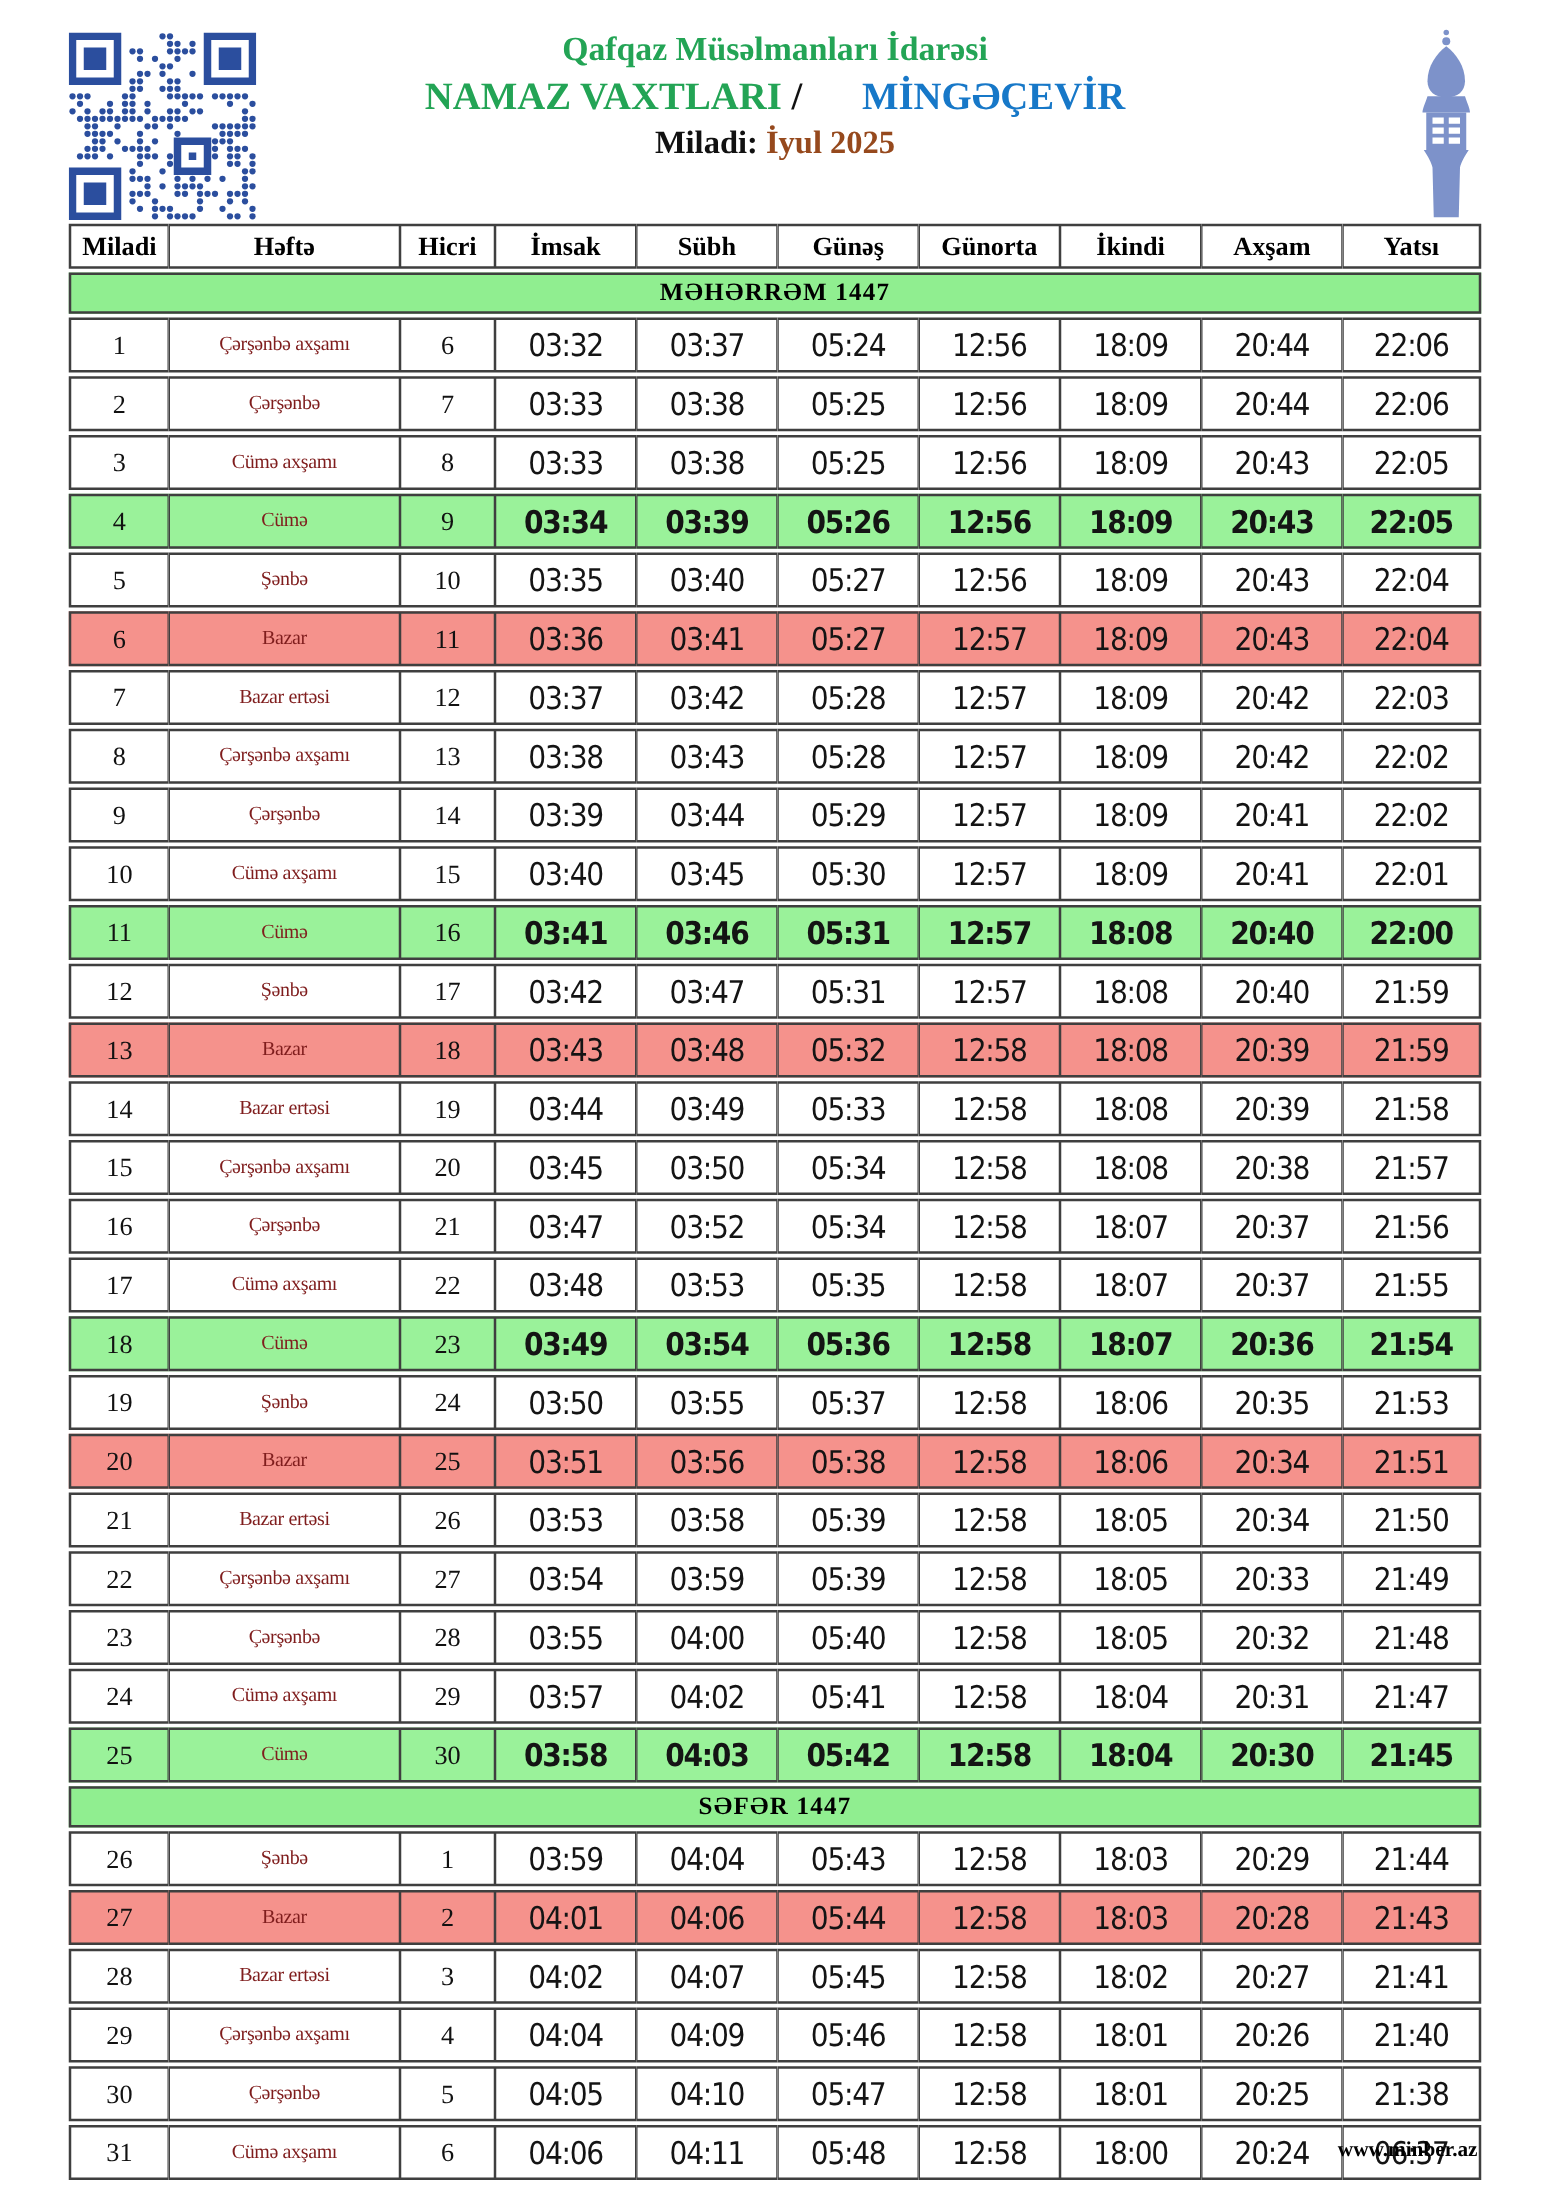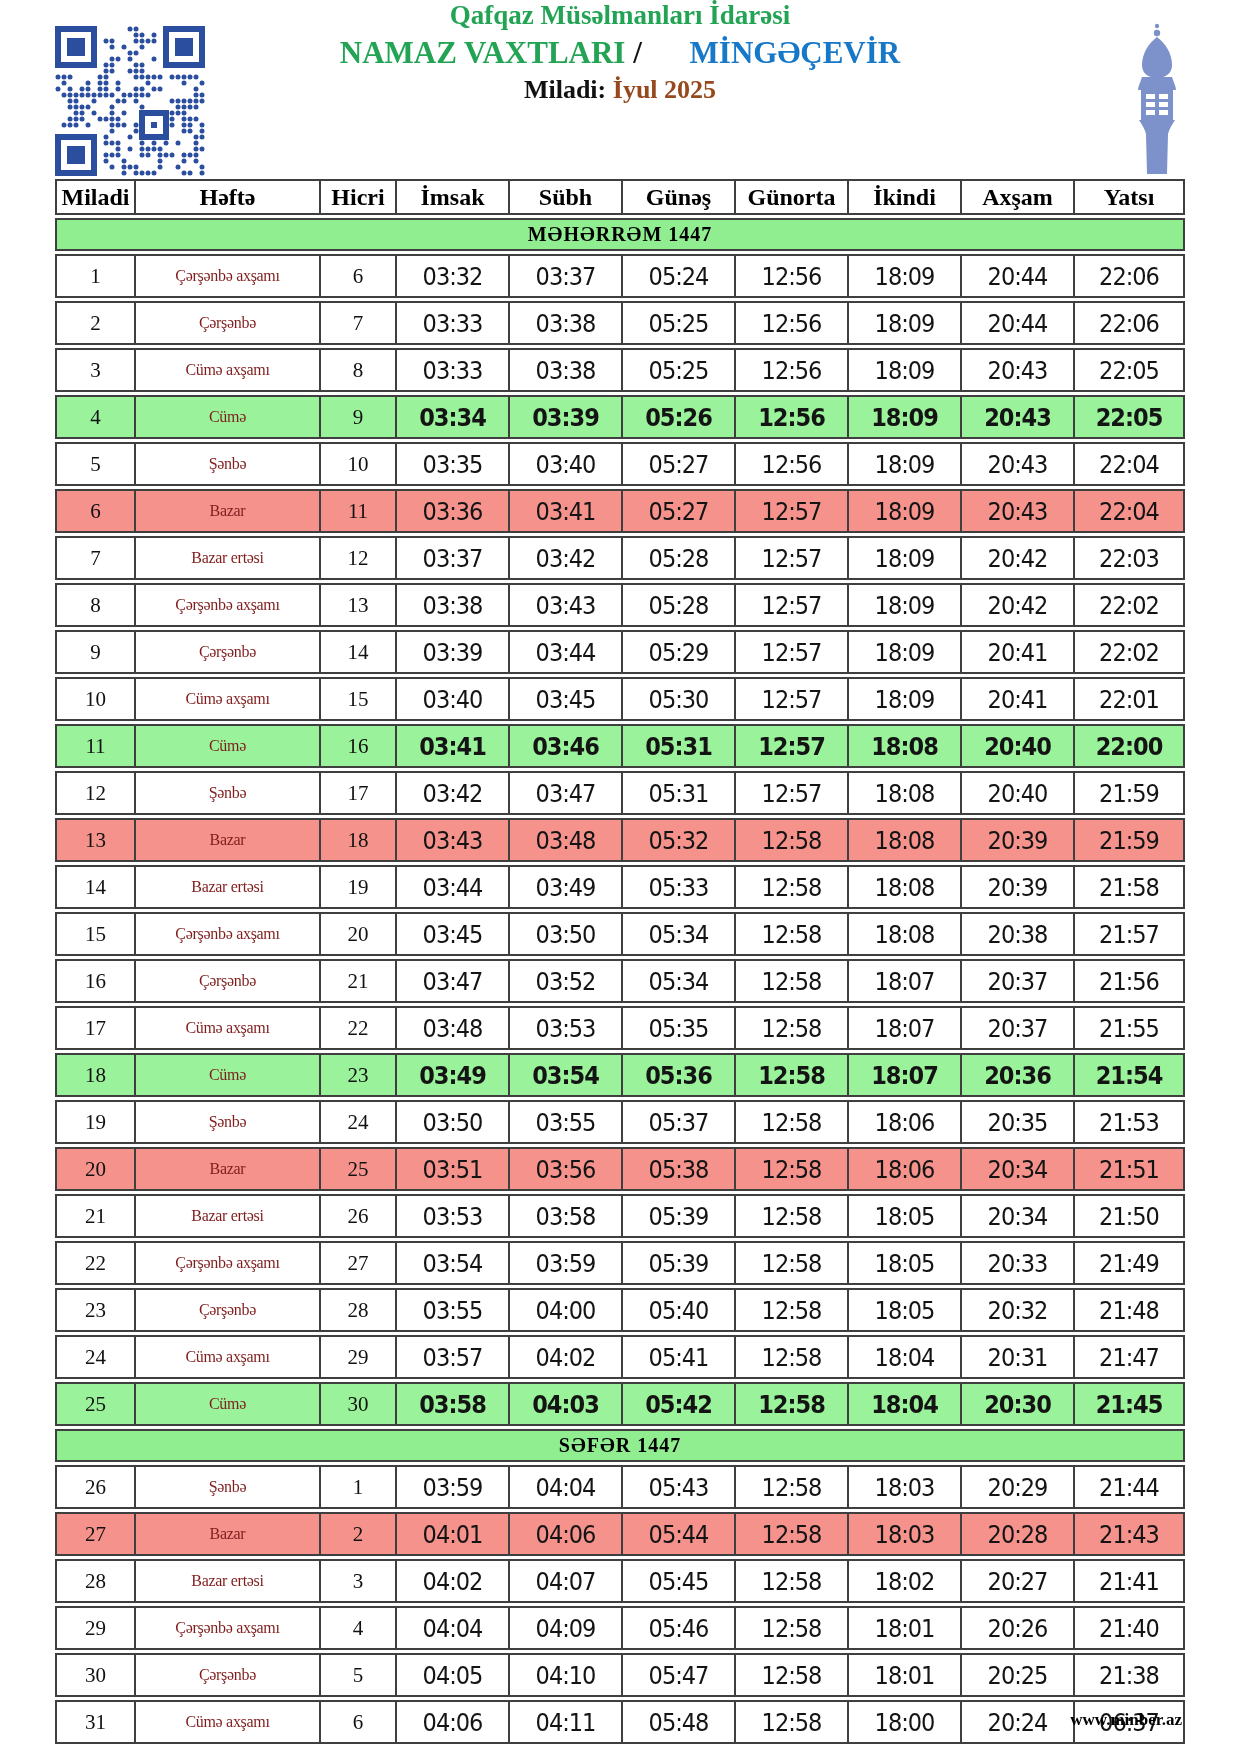--- a/index.html
+++ b/index.html
@@ -11,40 +11,40 @@
     --sunday-row:#F5928C;
     --banner-bg:#90EE90;
     --qr-blue:#2B4E9E;
     --minaret-blue:#7D92CA;
     --border-col:#3f3f3f;
   }
   html,body{margin:0;padding:0;background:#ffffff;}
   #page{width:1240px;height:1754px;position:relative;background:#fff;overflow:hidden;
         font-family:"Liberation Serif",serif;}
   
-  .header{position:relative;height:176px;box-sizing:border-box;text-align:center;}
+  .header{position:relative;height:176px;padding-top:24px;box-sizing:border-box;text-align:center;}
   .qr-wrap{position:absolute;left:55px;top:26px;width:150px;height:150px;}
   .minaret-wrap{position:absolute;right:52px;top:22px;width:62px;height:152px;}
   .hline{line-height:1.16;font-weight:bold;white-space:nowrap;}
   .l1{font-size:27px;color:var(--green-title);margin-bottom:4px;}
   .l2{font-size:31px;color:var(--green-title);margin-bottom:4px;}
   .l2 .sep{color:#111;}
   .l2 .city{color:var(--blue-city);margin-left:40px;}
   .l3{font-size:26px;color:#111;margin-bottom:6px;}
   .l3 .val{color:var(--brown-value);}
   .l4{font-size:28px;color:#111;}
   .l4 .val{color:var(--green-value);}
   
   table.ptable{width:1130px;margin:0 auto;border-collapse:separate;border-spacing:0 3px;
                table-layout:fixed;}
   .ptable th,.ptable td{border:2px solid var(--border-col);border-left-width:1px;border-right-width:1px;
                text-align:center;vertical-align:middle;background:#fff;overflow:hidden;}
   .ptable th:first-child,.ptable td:first-child{border-left-width:2px;}
   .ptable th:last-child,.ptable td:last-child{border-right-width:2px;}
-  .ptable th{font-family:"Liberation Serif",serif;font-weight:bold;font-size:24px;height:30px;color:#000;}
+  .ptable th{font-family:"Liberation Serif",serif;font-weight:bold;font-size:21px;height:30px;color:#000;}
   .banner-row td{background:var(--banner-bg);font-family:"Liberation Serif",serif;font-weight:bold;
                font-size:20px;height:27px;color:#000;letter-spacing:1px;}
   .day-row td{height:38px;}
   .num{font-family:"Liberation Serif",serif;font-size:21px;color:#111;}
   .day{font-family:Liberation Serif, serif;font-size:16px;color:#7f1d1d;letter-spacing:-0.3px;}
   .time{font-family:"DejaVu Sans",sans-serif;font-stretch:condensed;font-size:25px;
         letter-spacing:-1px;color:#141414;}
   tr.friday td{background:var(--friday-row);}
   tr.friday .time{font-weight:700;}
   tr.sunday td{background:var(--sunday-row);}

